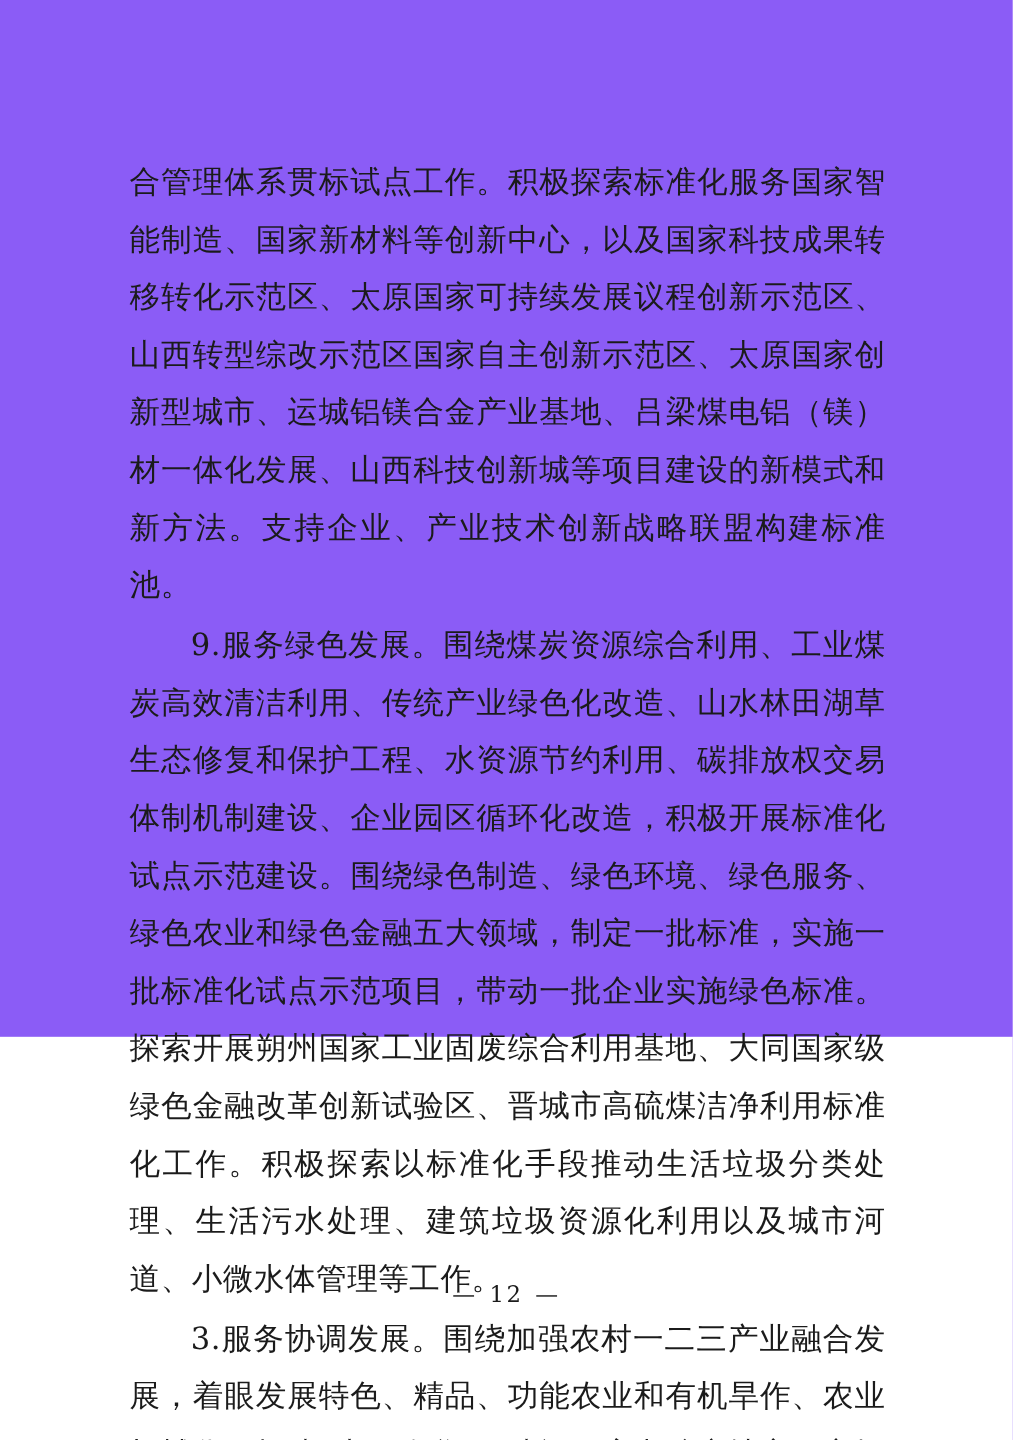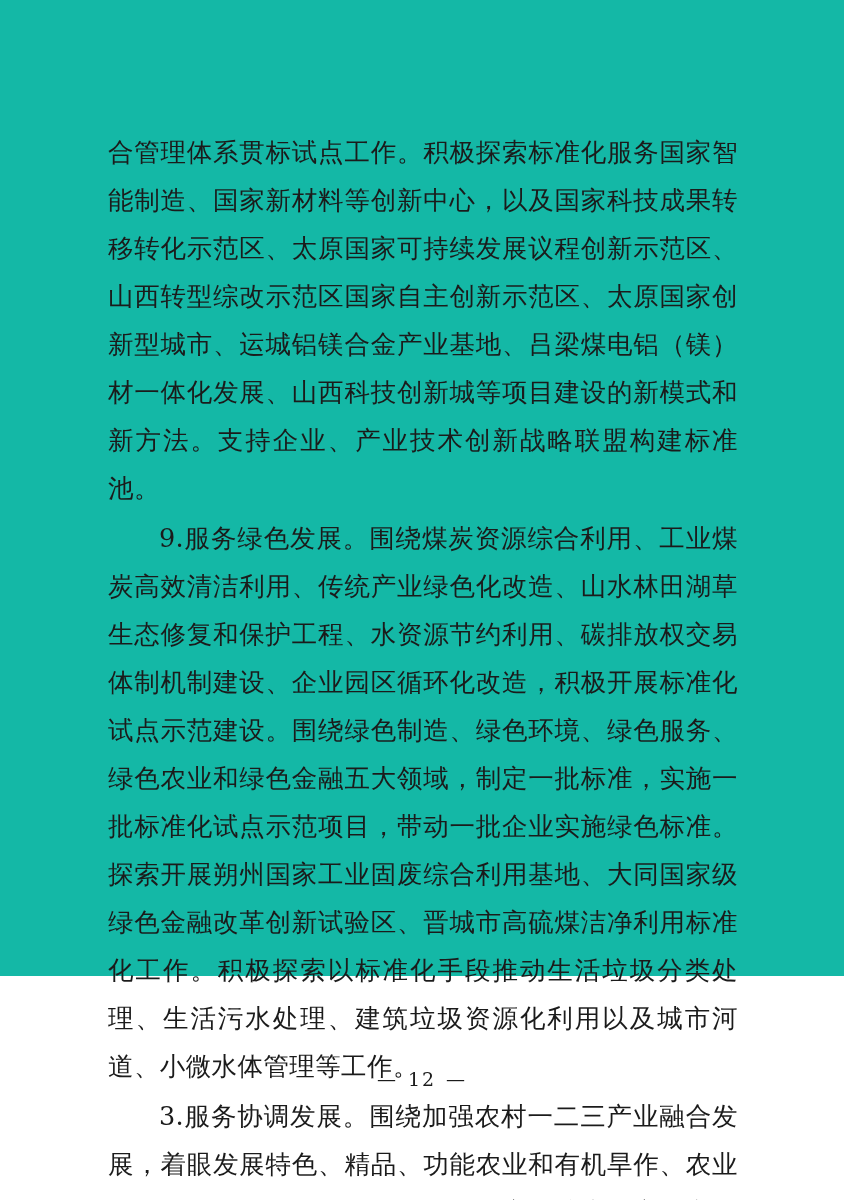--- a/index.html
+++ b/index.html
@@ -9,22 +9,22 @@
   body {
     width: 844px;
     height: 1200px;
     background: #ffffff;
     font-family: "DejaVu Serif", "Liberation Serif", serif;
     overflow: hidden;
   }
   .page {
     position: relative;
     width: 844px;
-    height: 976px;
-    background: #14b8a6;
+    height: 864px;
+    background: #8b5cf6;
     box-sizing: border-box;
   }
   .content {
     position: absolute;
     left: 108px;
     top: 128px;
     width: 630px;
   }
   .para {
     margin: 0 0 2px 0;

